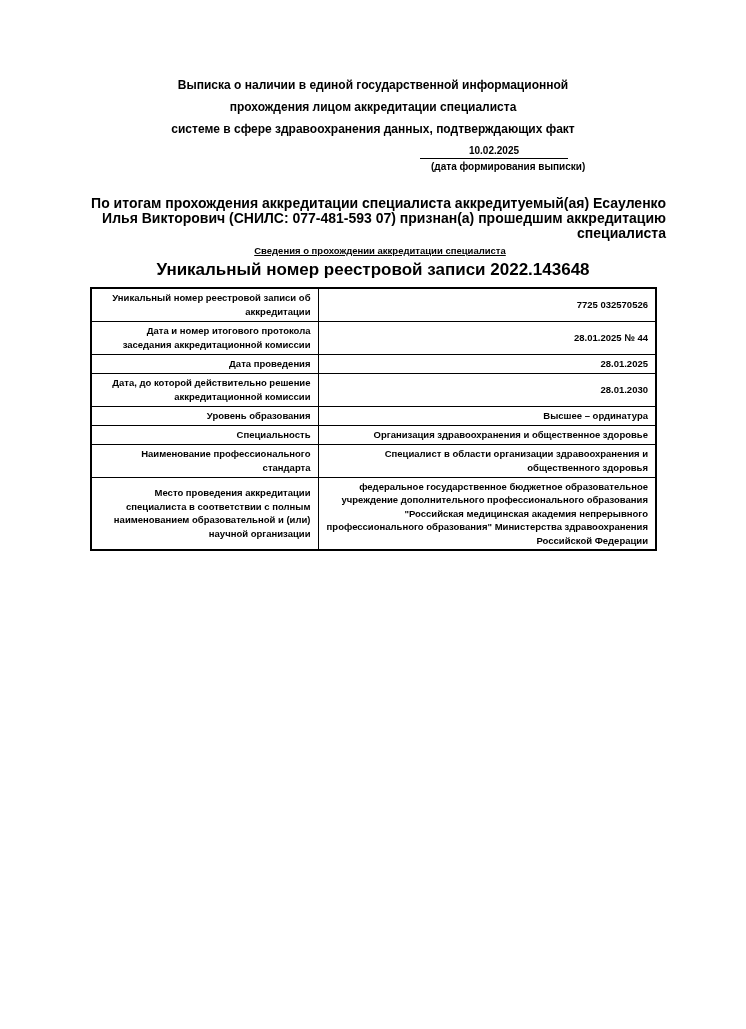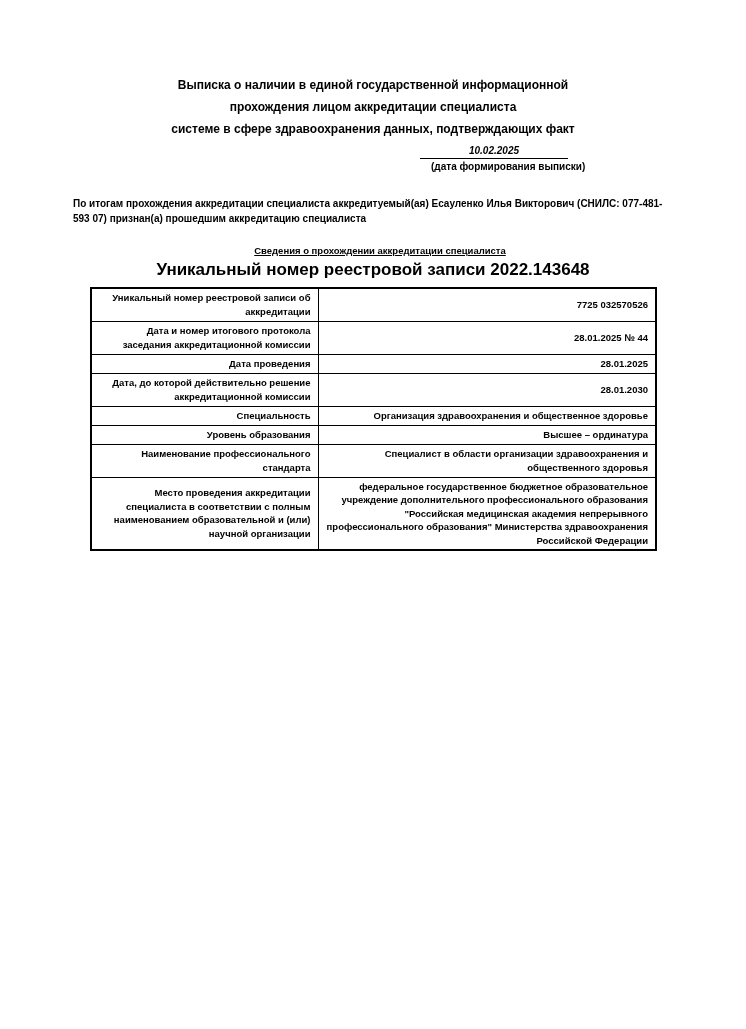--- a/index.html
+++ b/index.html
@@ -33,36 +33,35 @@
     width: 152px;
     text-align: center;
     font-size: 10px;
     font-weight: bold;
   }
   .date-value {
     display: block;
     padding: 0 4px 2px 4px;
     border-bottom: 1.5px solid #000;
     margin: 0 2px;
-    font-style: italic;
   }
   .date-caption {
     display: block;
     padding-top: 2px;
     white-space: nowrap;
     margin-left: 13px;
   }
 
   .intro {
     position: absolute;
     top: 196px;
-    left: 73px;
+    left: 66px;
     width: 600px;
-    text-align: left;
-    font-size: 10px;
+    text-align: right;
+    font-size: 14px;
     line-height: 15px;
     font-weight: bold;
   }
 
   .section-heading {
     position: absolute;
     top: 245px;
     left: 7px;
     width: 746px;
     text-align: center;
@@ -143,26 +142,26 @@
       </tr>
       <tr class="h-s">
         <td class="cell-label">Дата проведения</td>
         <td class="cell-value">28.01.2025</td>
       </tr>
       <tr class="h-m">
         <td class="cell-label">Дата, до которой действительно решение аккредитационной комиссии</td>
         <td class="cell-value">28.01.2030</td>
       </tr>
       <tr class="h-s">
+        <td class="cell-label">Уровень образования</td>
+        <td class="cell-value">Высшее – ординатура</td>
+      </tr>
+      <tr class="h-s">
         <td class="cell-label">Специальность</td>
         <td class="cell-value">Организация здравоохранения и общественное здоровье</td>
-      </tr>
-      <tr class="h-s">
-        <td class="cell-label">Уровень образования</td>
-        <td class="cell-value">Высшее – ординатура</td>
       </tr>
       <tr class="h-m">
         <td class="cell-label">Наименование профессионального стандарта</td>
         <td class="cell-value">Специалист в области организации здравоохранения и общественного здоровья</td>
       </tr>
       <tr class="h-l">
         <td class="cell-label">Место проведения аккредитации специалиста в соответствии с полным наименованием образовательной и (или) научной организации</td>
         <td class="cell-value">федеральное государственное бюджетное образовательное учреждение дополнительного профессионального образования "Российская медицинская академия непрерывного профессионального образования" Министерства здравоохранения Российской Федерации</td>
       </tr>
     </tbody>

